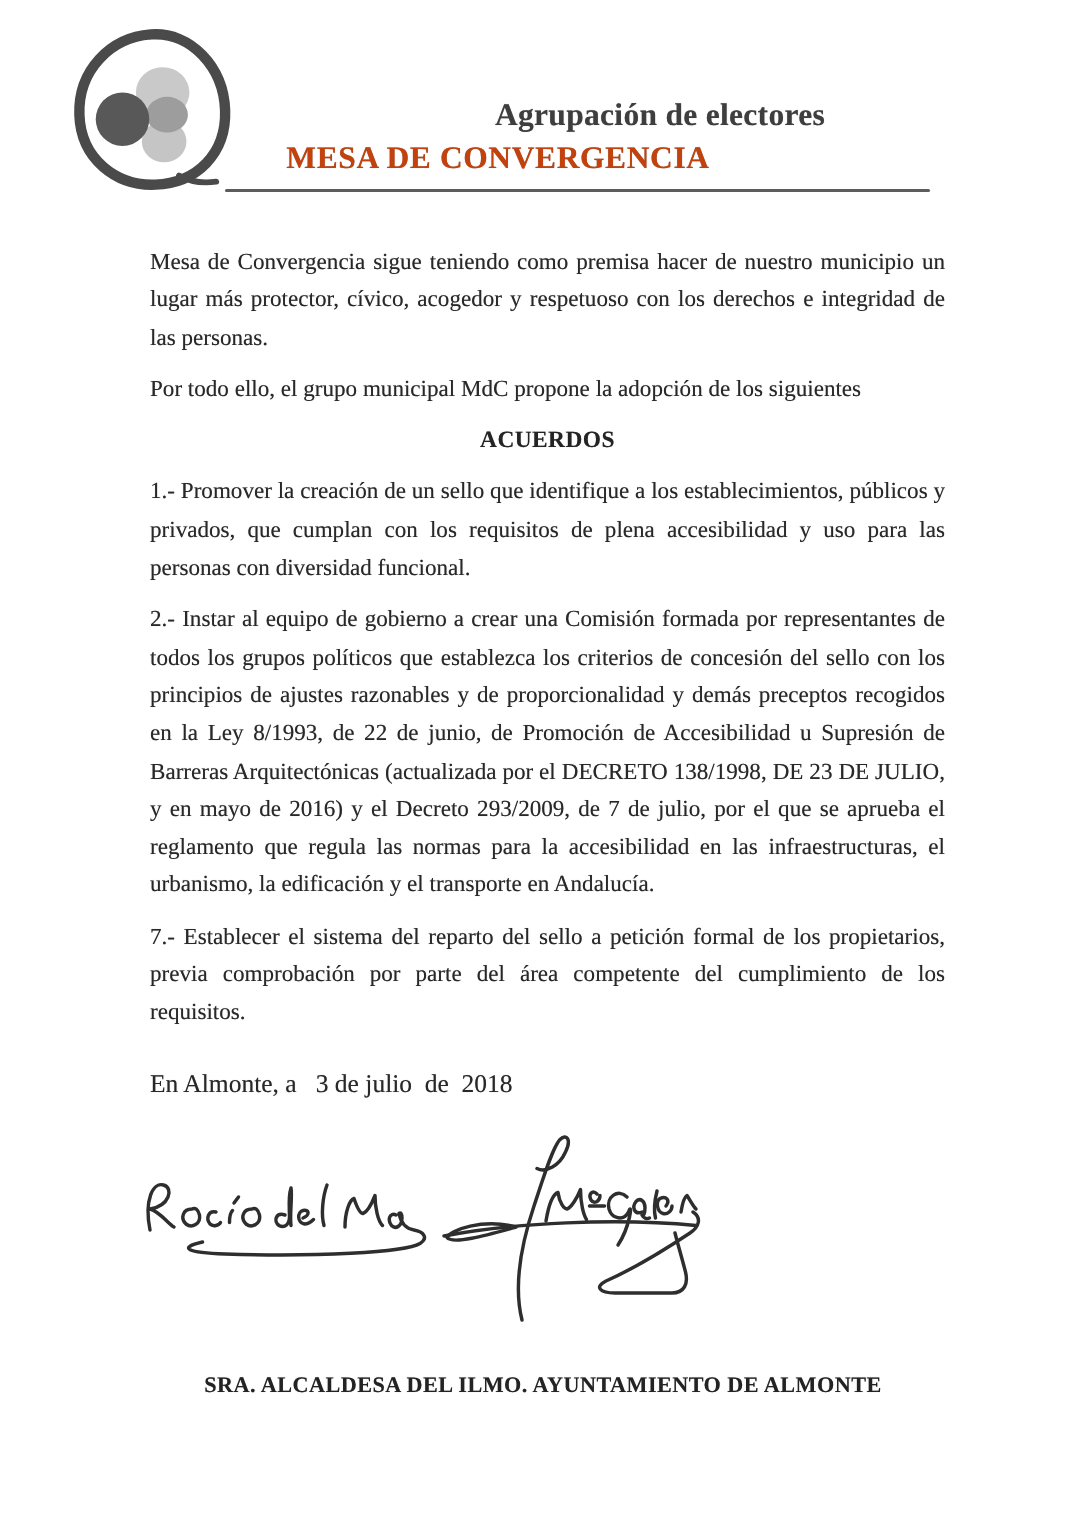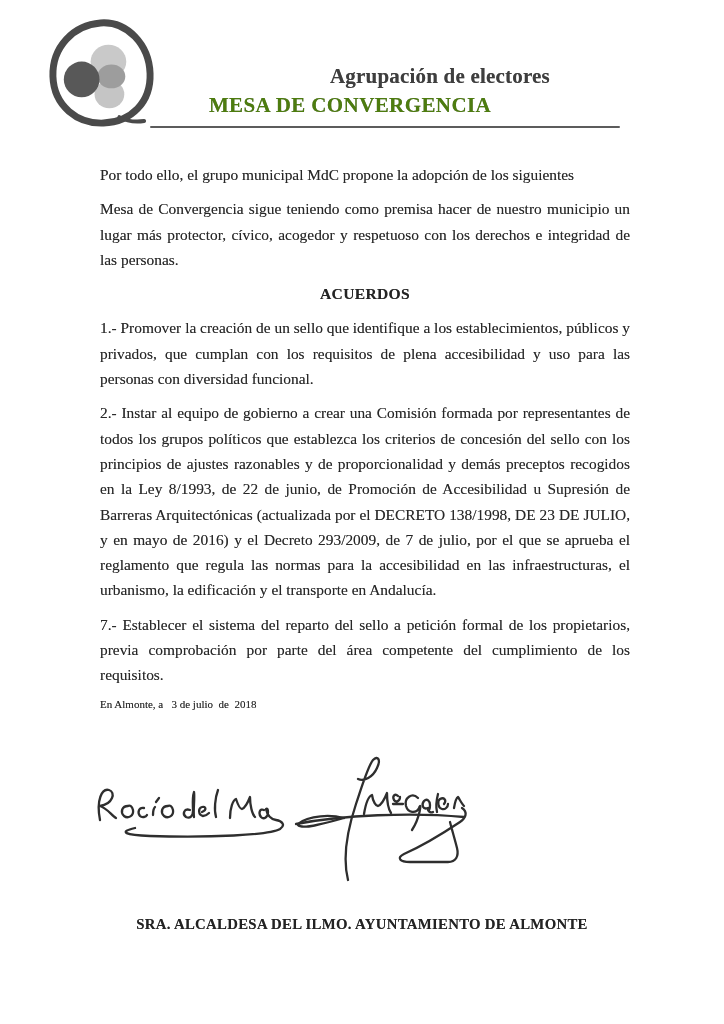--- a/index.html
+++ b/index.html
@@ -9,41 +9,41 @@
     margin:0 auto;overflow:hidden;color:#272727;
   }
   
   .logo{position:absolute;left:44px;top:17px;width:114px;height:114px;}
   .org-name{
     position:absolute;left:150px;top:64px;width:400px;text-align:right;
     font-size:21px;font-weight:700;color:#3e3e3e;letter-spacing:.2px;
     text-shadow:0 0 .5px rgba(60,60,60,.55);
   }
   .group-name{
-    position:absolute;left:150px;top:93px;width:400px;text-align:center;
-    font-size:21px;font-weight:700;color:#4d7c0f;letter-spacing:.4px;
+    position:absolute;left:132px;top:93px;width:400px;text-align:center;
+    font-size:21px;font-weight:700;color:#c2410c;letter-spacing:.4px;
     text-shadow:0 0 .5px rgba(55,55,55,.55);
   }
   .header-rule{
     position:absolute;left:150px;top:126px;width:470px;height:2px;
     background:#5c5c5c;border-radius:1px;
   }
   
   .body-text{
     position:absolute;left:100px;top:162px;width:530px;
     font-size:15.4px;line-height:25.3px;text-align:justify;
     color:#282828;text-shadow:0 0 .45px rgba(40,40,40,.5);
   }
   .body-text p{margin:0 0 9px 0;}
   .section-heading{
     margin:3px 0 11px 0;text-align:center;font-weight:700;
     font-size:15.6px;letter-spacing:.3px;color:#242424;
   }
   .dateline{
-    position:absolute;left:100px;top:698px;font-size:11px;color:#282828;
+    position:absolute;left:100px;top:713px;font-size:17px;color:#282828;
     white-space:pre-wrap;text-shadow:0 0 .45px rgba(40,40,40,.5);
   }
   
   .sig{position:absolute;}
   .sig-left{left:90px;top:778px;width:200px;height:72px;}
   .sig-right{left:292px;top:752px;width:180px;height:138px;}
   .sig path{fill:none;stroke:#2e2e2e;stroke-linecap:round;stroke-linejoin:round;}
   
   .addressee{
     position:absolute;left:0;top:916px;width:724px;text-align:center;
@@ -63,22 +63,22 @@
     <ellipse cx="38" cy="63" rx="18" ry="18" fill="#585858"></ellipse>
     <path d="M57,6 C30,8 8,30 9,60 C10,90 34,108 60,107 C88,106 108,86 107,57 C106,28 84,4 57,6" fill="none" stroke="#4a4a4a" stroke-width="7" stroke-linecap="round"></path>
     <path d="M76,101 C85,106 94,106 101,105" fill="none" stroke="#4a4a4a" stroke-width="4" stroke-linecap="round"></path>
   </svg>
 
   <div class="org-name">Agrupación de electores</div>
   <div class="group-name">MESA DE CONVERGENCIA</div>
   <div class="header-rule"></div>
 
   <div class="body-text">
+    <p>Mesa de Convergencia sigue teniendo como premisa hacer de nuestro municipio un lugar más protector, cívico, acogedor y respetuoso con los derechos e integridad de las personas.</p>
     <p>Por todo ello, el grupo municipal MdC propone la adopción de los siguientes</p>
-    <p>Mesa de Convergencia sigue teniendo como premisa hacer de nuestro municipio un lugar más protector, cívico, acogedor y respetuoso con los derechos e integridad de las personas.</p>
     <p class="section-heading">ACUERDOS</p>
     <p>1.- Promover la creación de un sello que identifique a los establecimientos, públicos y privados, que cumplan con los requisitos de plena accesibilidad y uso para las personas con diversidad funcional.</p>
     <p>2.- Instar al equipo de gobierno a crear una Comisión formada por representantes de todos los grupos políticos que establezca los criterios de concesión del sello con los principios de ajustes razonables y de proporcionalidad y demás preceptos recogidos en la Ley 8/1993, de 22 de junio, de Promoción de Accesibilidad u Supresión de Barreras Arquitectónicas (actualizada por el DECRETO 138/1998, DE 23 DE JULIO, y en mayo de 2016)  y el Decreto 293/2009, de 7 de julio, por el que se aprueba el reglamento que regula las normas para la accesibilidad en las infraestructuras, el urbanismo, la edificación y el transporte en Andalucía.</p>
     <p>7.- Establecer el sistema del reparto del sello a petición formal de los propietarios, previa comprobación por parte del área competente del cumplimiento de los requisitos.</p>
   </div>
 
   <div class="dateline">En Almonte, a   3 de julio  de  2018</div>
 
   <svg class="sig sig-left" viewBox="0 0 200 72" aria-hidden="true">
     <g stroke-width="2.3">

